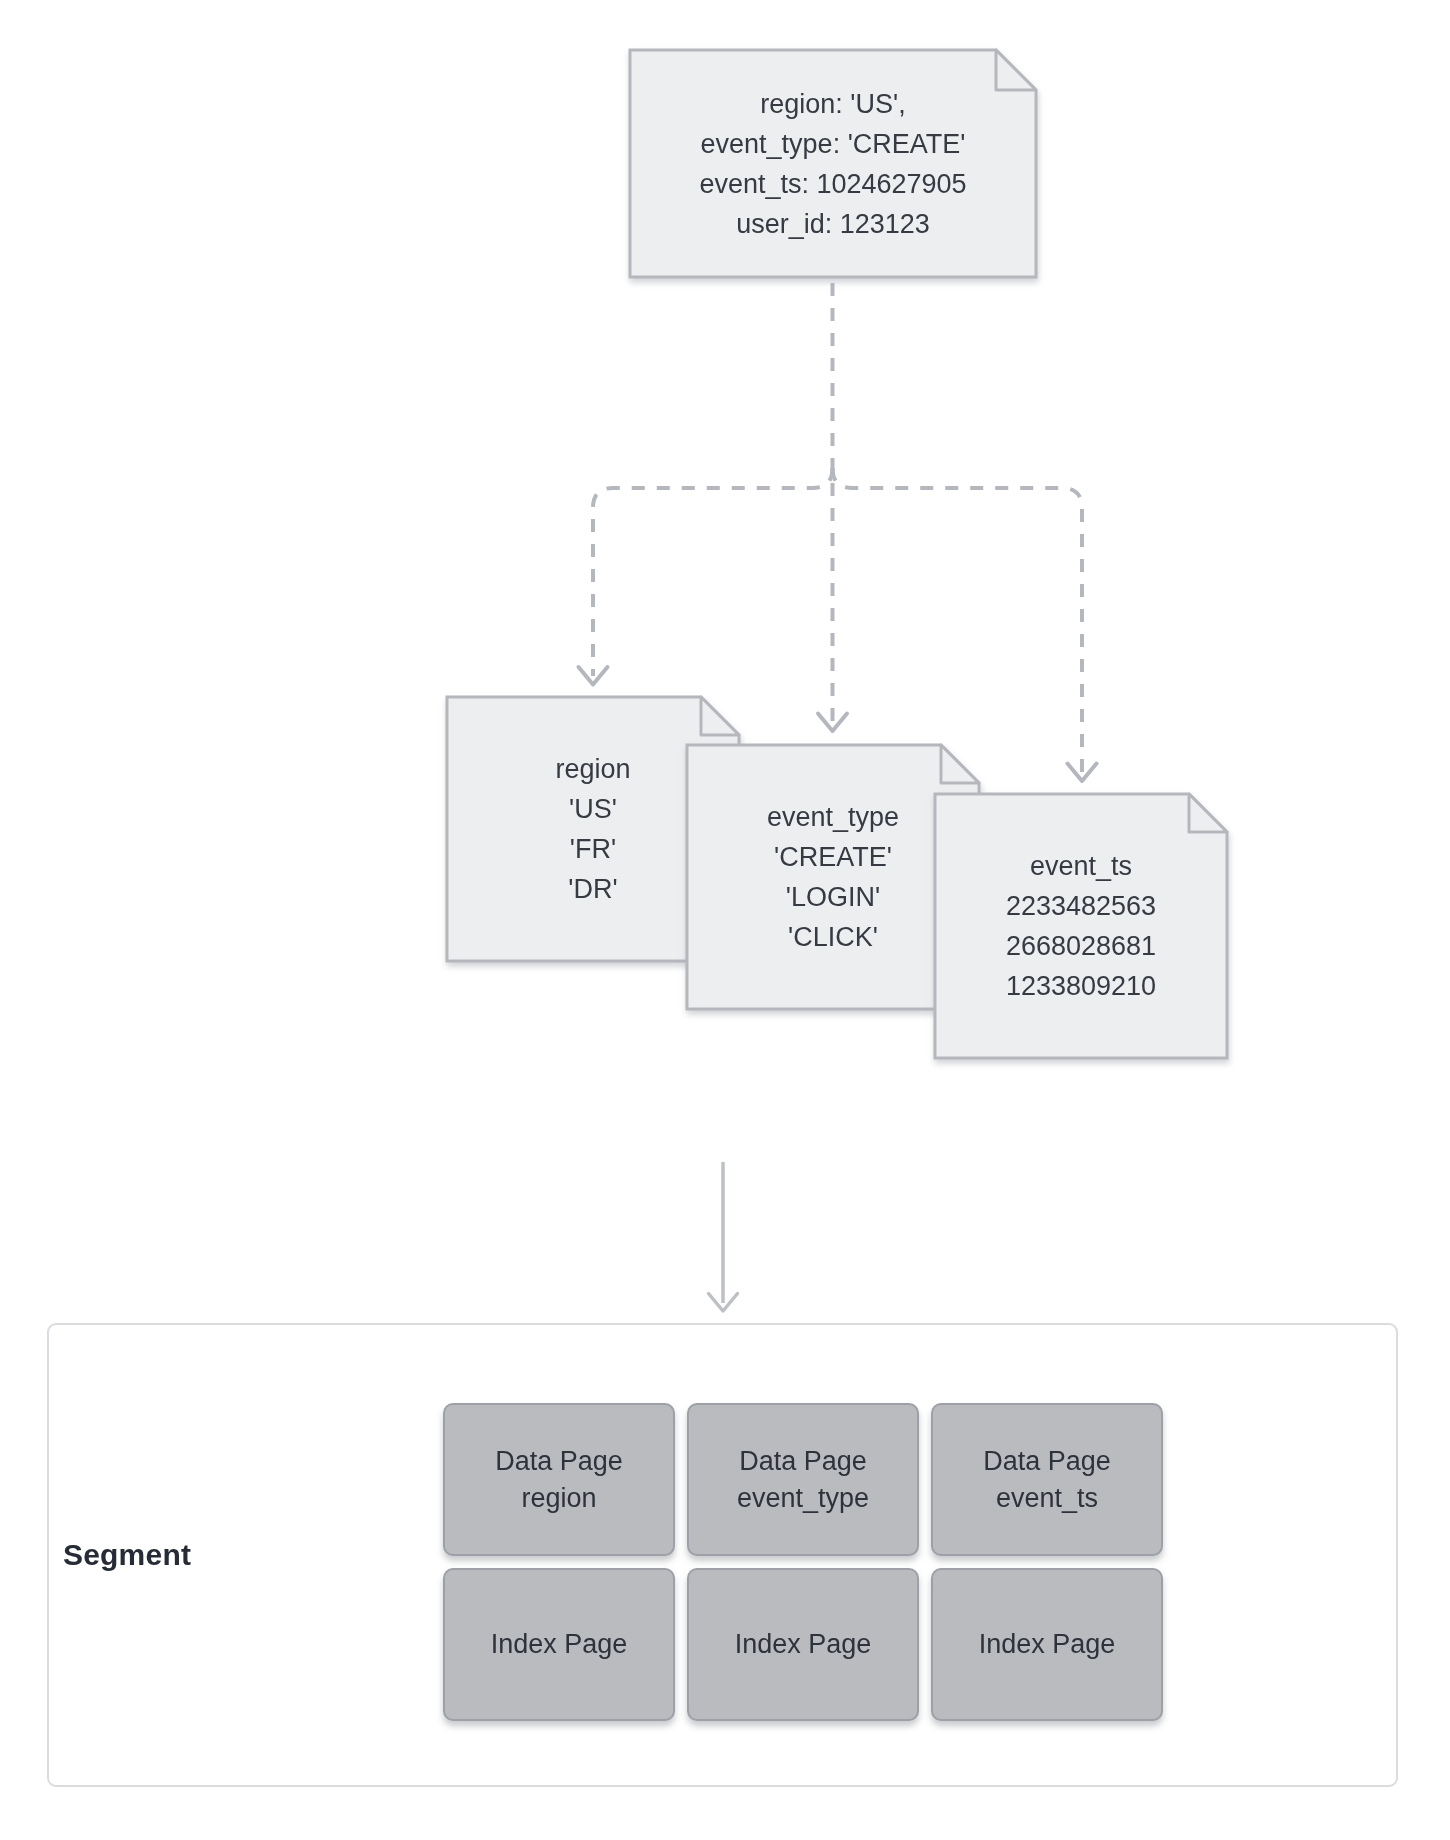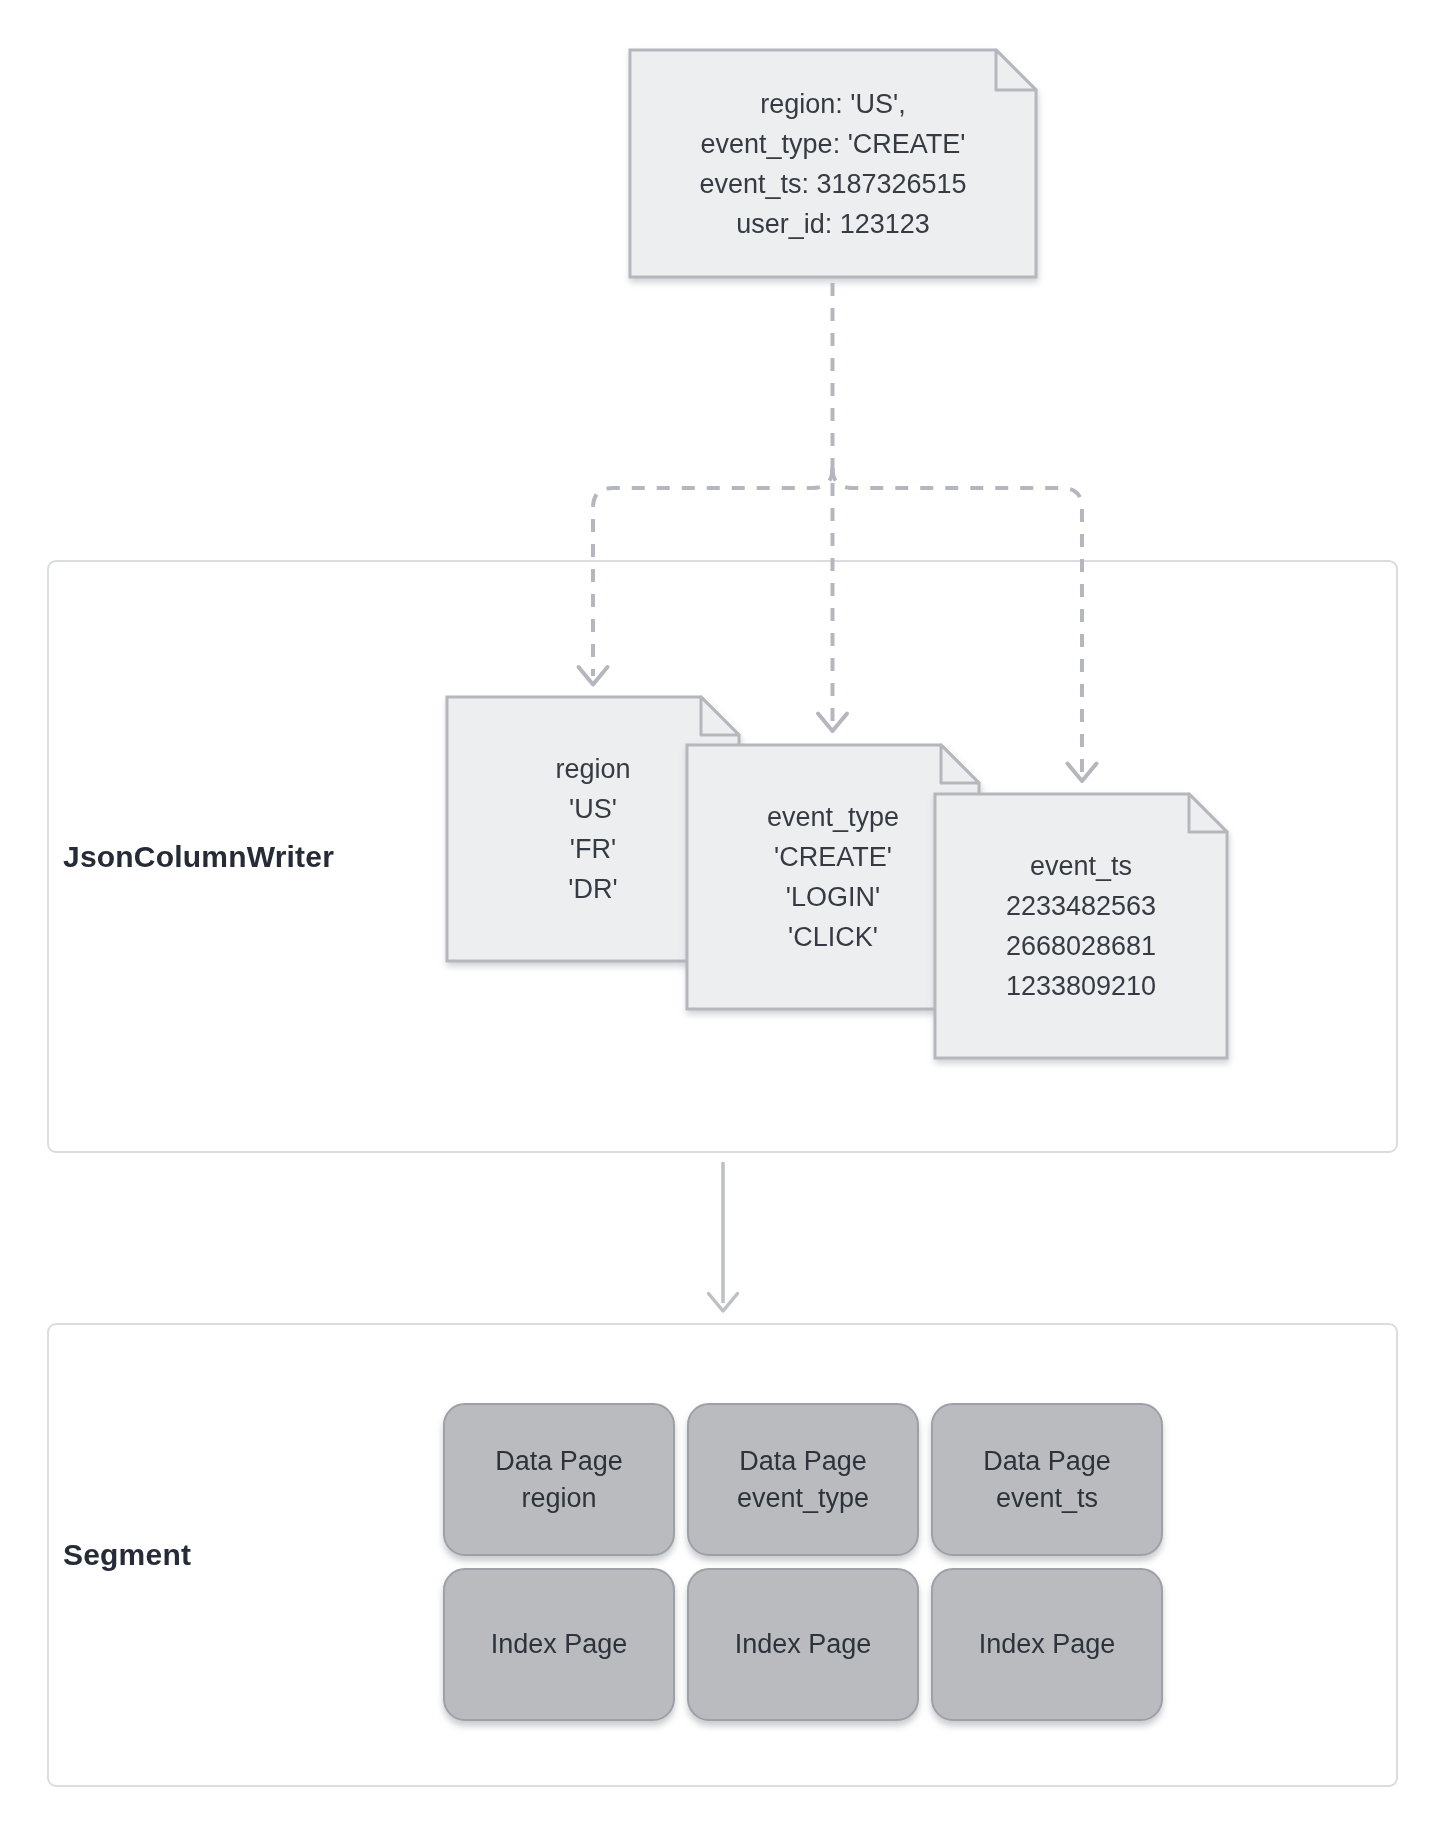--- a/index.html
+++ b/index.html
@@ -34,21 +34,21 @@
     align-items:center;justify-content:center;text-align:left;
     font-size:27px;line-height:40px;z-index:2;color:#363a42;
   }
   .source-doc{left:628px;top:48px;width:410px;height:231px;z-index:2;}
   .region-doc{left:445px;top:695px;width:296px;height:268px;z-index:2;}
   .etype-doc{left:685px;top:743px;width:296px;height:268px;z-index:3;}
   .ets-doc{left:933px;top:792px;width:296px;height:268px;z-index:4;}
   
   .page-box{
     position:absolute;width:232px;height:153px;box-sizing:border-box;
-    background:#b9bbbf;border:2px solid #9da0a6;border-radius:22px;
+    background:#b9bbbf;border:2px solid #9da0a6;border-radius:10px;
     display:flex;flex-direction:column;align-items:center;justify-content:center;
     text-align:center;font-size:27px;line-height:37px;color:#2e333b;
     box-shadow:0 5px 6px rgba(148,151,158,.5);z-index:2;
   }
   .pb-r1c1{left:443px;top:1403px;}
   .pb-r1c2{left:687px;top:1403px;}
   .pb-r1c3{left:931px;top:1403px;}
   .pb-r2c1{left:443px;top:1568px;}
   .pb-r2c2{left:687px;top:1568px;}
   .pb-r2c3{left:931px;top:1568px;}
@@ -70,28 +70,25 @@
   </svg>
 
   <div class="doc source-doc">
     <svg class="doc-shape" width="410" height="231" viewBox="0 0 410 231">
       <path class="page" d="M2,2 H368 L408,42 V229 H2 Z"></path>
       <path class="flap" d="M368,2 V42 H408 Z"></path>
     </svg>
     <div class="doc-text">
       <div>region: 'US',</div>
       <div>event_type: 'CREATE'</div>
-      <div>event_ts: 3187326515</div>
+      <div>event_ts: 1024627905</div>
       <div>user_id: 123123</div>
     </div>
   </div>
 
-  <div class="container writer">
-    <div class="container-label">JsonColumnWriter</div>
-  </div>
 
   <div class="doc region-doc">
     <svg class="doc-shape" width="296" height="268" viewBox="0 0 296 268">
       <path class="page" d="M2,2 H256 L294,40 V266 H2 Z"></path>
       <path class="flap" d="M256,2 V40 H294 Z"></path>
     </svg>
     <div class="doc-text">
       <div>region</div>
       <div>'US'</div>
       <div>'FR'</div>

